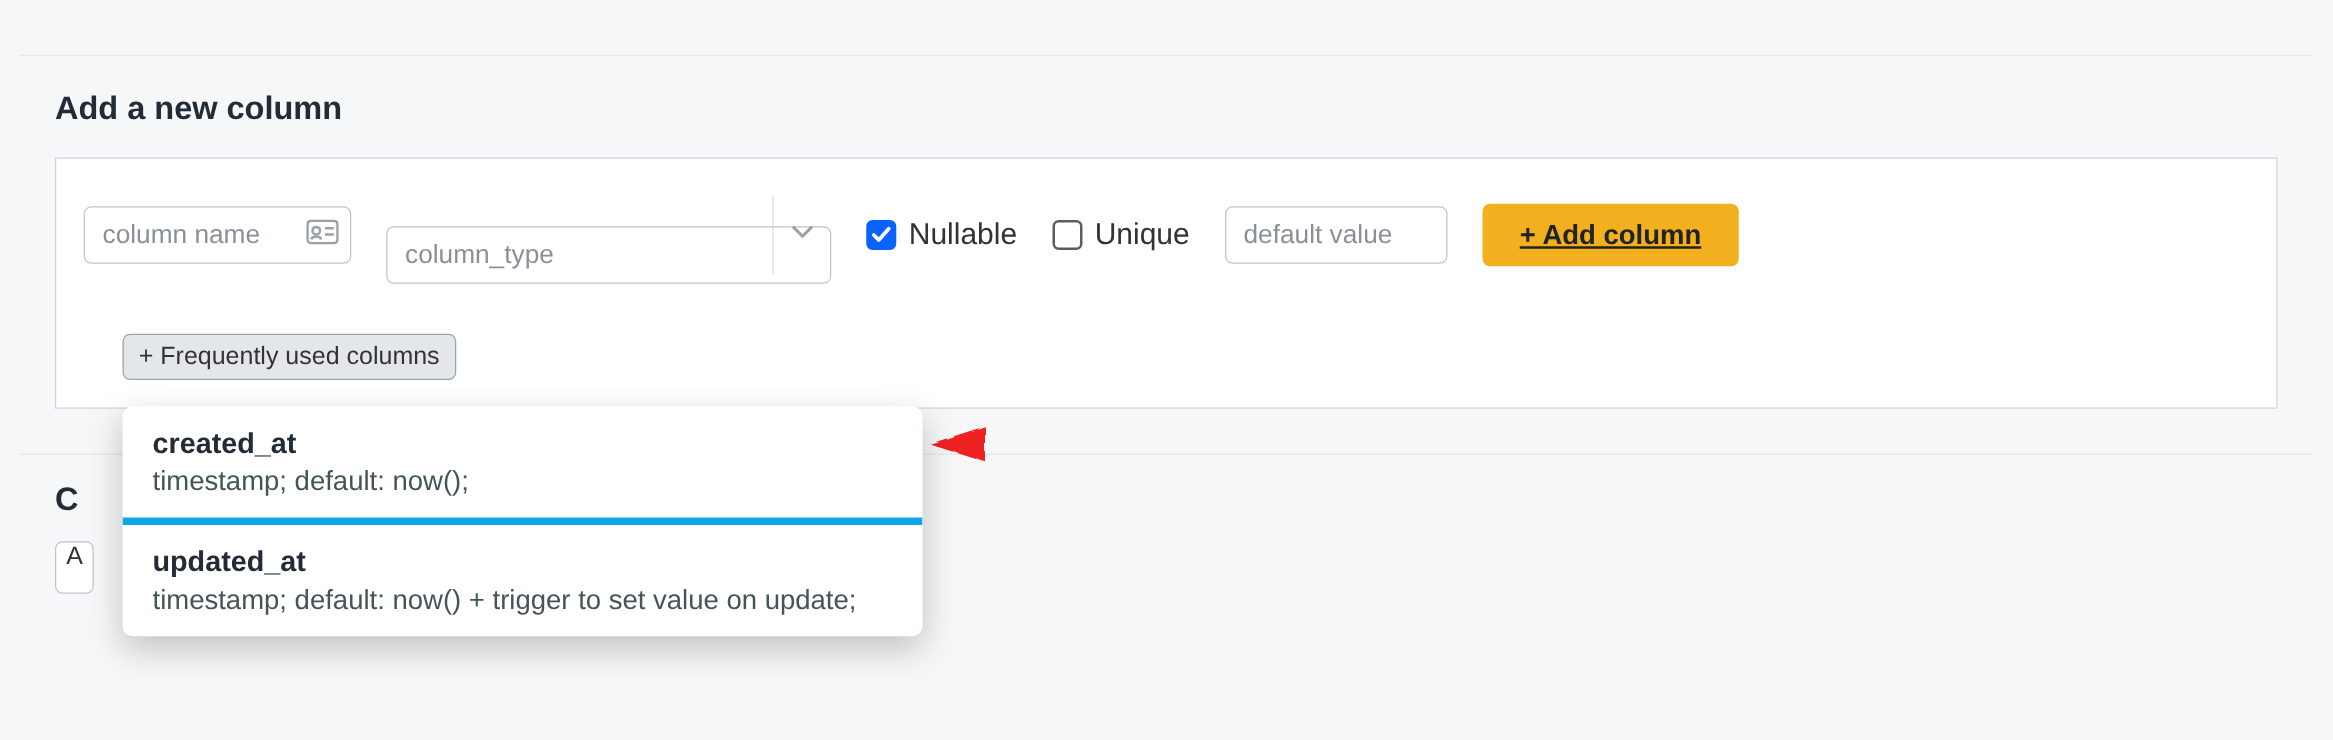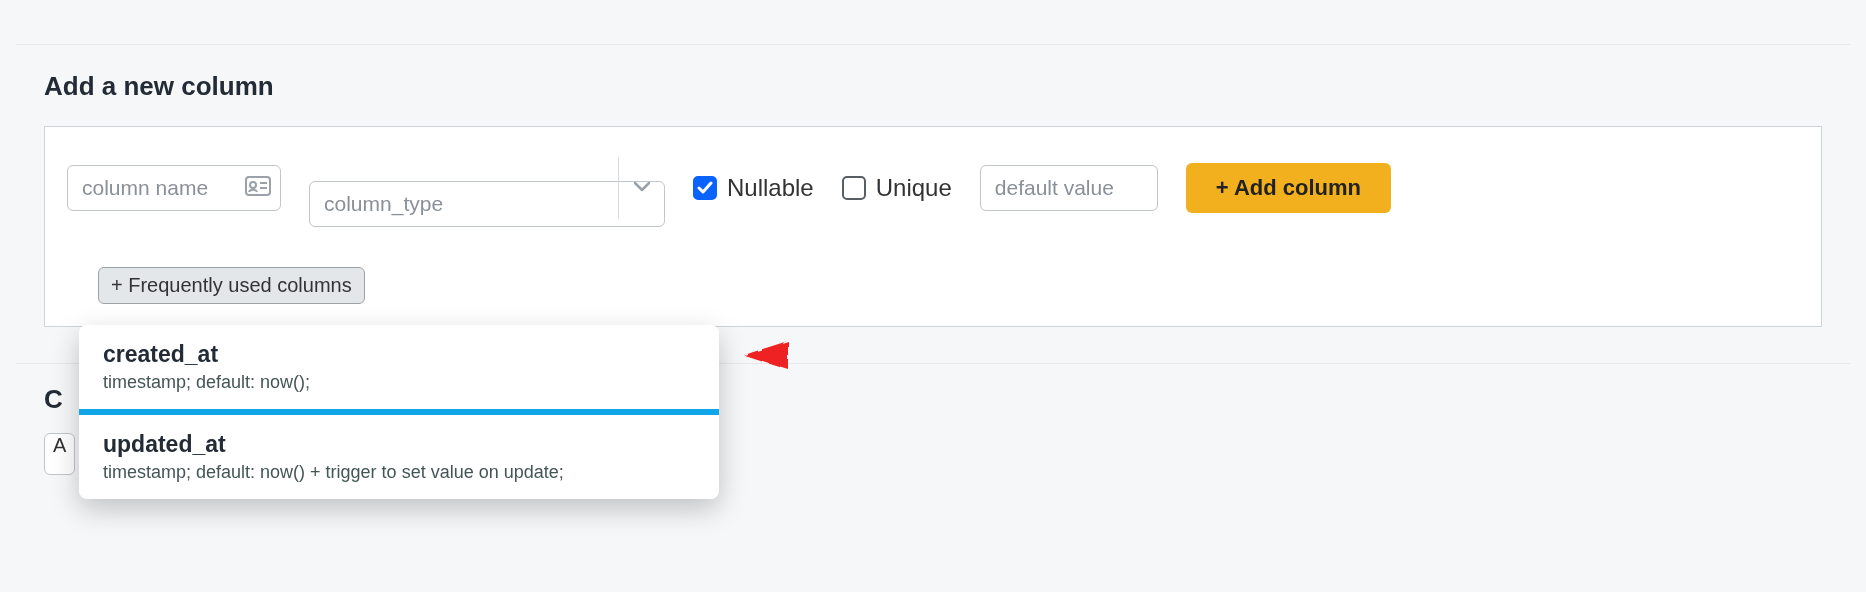--- a/index.html
+++ b/index.html
@@ -20,41 +20,41 @@
   .select-wrap { position: relative; }
   .col-type { width: 356px; padding-right: 56px; margin-top: 32px; }
   .select-divider { position: absolute; right: 46px; top: 8px; bottom: 8px; width: 1px; background: #d6dadf; }
   .chevron { position: absolute; right: 14px; top: 50%; transform: translateY(-50%); color: #9aa1a8; }
   .check-option { display: inline-flex; align-items: center; gap: 10px; font-size: 24px; color: #333; text-align: right; }
   .cbox { width: 24px; height: 24px; border: 2px solid #595e64; border-radius: 5px; display: inline-flex; align-items: center; justify-content: center; background: #fff; }
   .cbox.checked { background: #0a62ff; border-color: #0a62ff; }
   .default-val { width: 178px; }
   .add-btn {
     height: 50px; padding: 0 30px; background: #f2b01e; color: #222; border: none;
-    border-radius: 6px; font-size: 22px; font-weight: 700; cursor: pointer;
+    border-radius: 6px; font-size: 22px; font-weight: 700; cursor: pointer; text-decoration: underline;
   }
   .sub-row { margin-top: 40px; }
   .freq-btn {
     background: #e4e7ea; border: 1px solid #9ba2a8; border-radius: 6px;
     padding: 6px 12px; font-size: 20px; color: #333; cursor: pointer; margin-left: 31px;
   }
   .dropdown {
-    position: absolute; margin-top: -2px; left: 35px; width: 640px;
+    position: absolute; margin-top: -2px; left: 54px; width: 640px;
     background: #fff; border-radius: 8px; box-shadow: 0 10px 28px rgba(0,0,0,0.22);
     z-index: 10; overflow: hidden;
   }
   .dropdown::before {
     content: ""; position: absolute; top: -10px; left: 36px;
     border-left: 10px solid transparent; border-right: 10px solid transparent;
     border-bottom: 10px solid #fff;
   }
   .dd-item { padding: 16px 24px; cursor: pointer; }
   .dd-item + .dd-item { border-top: 6px solid #0ea5e9; }
   .dd-name { font-size: 23px; font-weight: 700; color: #222b36; margin-bottom: 4px; }
-  .dd-desc { font-size: 18px; color: #455; }
+  .dd-desc { font-size: 22px; color: #455; }
   .below-hr { border: none; border-top: 1px solid #e6e8ea; margin: 36px -28px 20px -28px; }
   .section-peek { font-size: 26px; font-weight: 700; color: #222b36; margin-bottom: 18px; }
   .peek-field {
     display: inline-block; height: 42px; min-width: 20px; padding: 0 8px;
     border: 1px solid #c0c5cb; border-radius: 6px; background: #fff;
     font-size: 20px; color: #333;
   }
   .arrow {
     position: absolute; left: 700px; top: 50%; transform: translateY(20%);
     width: 220px; height: 40px; pointer-events: none;

